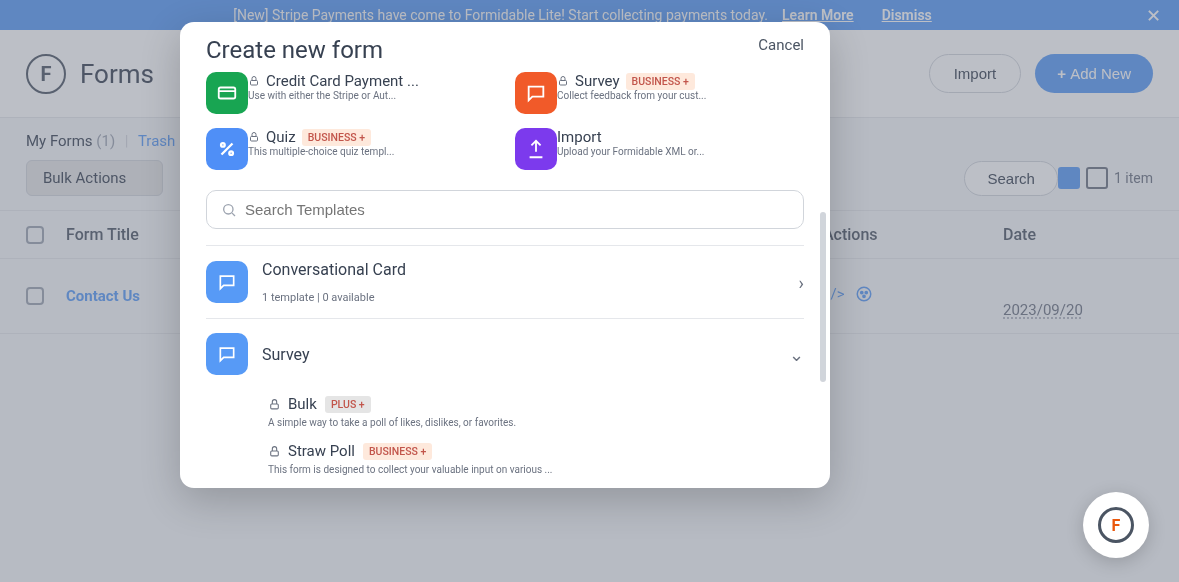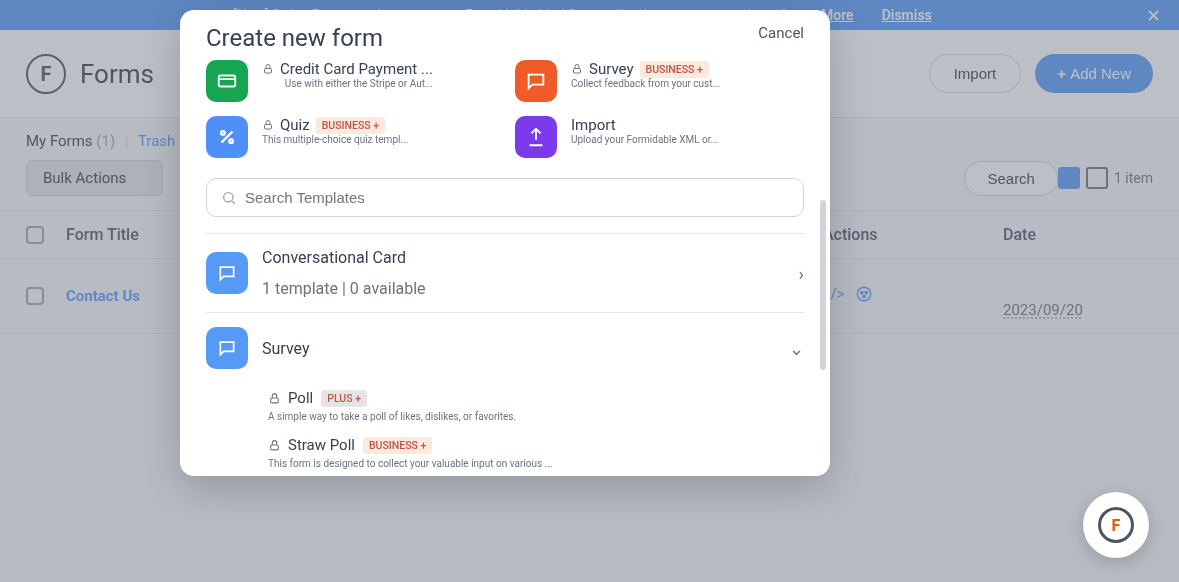--- a/index.html
+++ b/index.html
@@ -81,36 +81,36 @@
   font-size: 15px;
 }
 .table-row .rtitle { font-weight: 700; color: #579af6; flex: 1; }
 .table-row .ractions { width: 180px; display: flex; gap: 10px; color: #579af6; }
 .table-row .rdate { width: 150px; color: #6b7280; text-decoration: underline dotted #9ca3af; text-underline-offset: 3px; margin-top: 28px; }
 
 .overlay {
   position: absolute; inset: 0; background: rgba(107,114,128,0.45);
 }
 .modal {
-  position: absolute; top: 10px; left: 180px; width: 650px; height: 466px;
+  position: absolute; top: 22px; left: 180px; width: 650px; height: 466px;
   background: #fff; border-radius: 14px; padding: 0; overflow: hidden;
   box-shadow: 0 12px 40px rgba(0,0,0,0.2);
 }
 .modal-scroll {
   position: absolute; right: 4px; top: 190px; width: 6px; height: 170px; background: #d1d5db; border-radius: 3px;
 }
 .modal-head {
   display: flex; align-items: flex-start; justify-content: space-between; padding: 14px 26px 4px;
 }
 .modal-title { font-size: 24px; color: #374151; }
 .modal-cancel { font-size: 15px; color: #4b5563; cursor: pointer; }
 .quick-grid {
   display: grid; grid-template-columns: 1fr 1fr; gap: 14px 20px; padding: 4px 26px 14px;
 }
-.quick-item { display: flex; gap: 14px; text-align: right; }
+.quick-item { display: flex; gap: 0; }
 .qi-icon {
   width: 42px; height: 42px; border-radius: 10px; flex-shrink: 0;
   display: flex; align-items: center; justify-content: center; color: #fff; font-size: 20px;
 }
 .qi-text { min-width: 0; }
 .qi-title { font-size: 15px; color: #374151; white-space: nowrap; overflow: hidden; text-overflow: ellipsis; display: flex; align-items: center; gap: 6px; }
 .qi-desc { font-size: 10px; color: #6b7280; white-space: nowrap; overflow: hidden; text-overflow: ellipsis; }
 .lock-mini { width: 12px; height: 12px; display: inline-block; }
 .lock-mini svg { display: block; }
 .badge {
@@ -131,21 +131,21 @@
 .cat-list { padding: 0 26px; }
 .cat-row {
   display: flex; align-items: center; gap: 14px; padding: 14px 0; border-top: 1px solid #e5e7eb;
 }
 .cat-icon {
   width: 42px; height: 42px; border-radius: 10px; background: #579af6;
   display: flex; align-items: center; justify-content: center; color: #fff;
 }
 .cat-text { flex: 1; }
 .cat-title { font-size: 16px; color: #374151; }
-.cat-sub { font-size: 16px; color: #6b7280; margin-top: 12px; }
+.cat-sub { font-size: 11px; color: #6b7280; margin-top: 12px; }
 .cat-arrow { color: #6b7280; font-size: 18px; }
 
 .sub-templates { padding: 6px 0 0 62px; }
 .sub-item { margin-bottom: 14px; }
 .sub-title { display: flex; align-items: center; gap: 8px; color: #374151; font-size: 15px; }
 .sub-desc { font-size: 10px; color: #6b7280; margin-top: 4px; }
 
 .fab {
   position: absolute; right: 30px; bottom: 24px; width: 66px; height: 66px; border-radius: 50%;
   background: #fff; box-shadow: 0 4px 18px rgba(0,0,0,0.18);
@@ -347,21 +347,21 @@
 
     <div class="sub-templates">
       <div class="sub-item">
         <div class="sub-title">
           <span class="lock-mini">
               <svg viewBox="0 0 24 24" width="13" height="13" fill="none" stroke="#6b7280" stroke-width="2">
                 <rect x="5" y="11" width="14" height="9" rx="2"></rect>
                 <path d="M8 11V7a4 4 0 018 0v4"></path>
               </svg>
             </span>
-          <span>Poll</span>
+          <span>Bulk</span>
           <span class="badge plus">PLUS +</span>
         </div>
         <div class="sub-desc">A simple way to take a poll of likes, dislikes, or favorites.</div>
       </div>
       <div class="sub-item">
         <div class="sub-title">
           <span class="lock-mini">
               <svg viewBox="0 0 24 24" width="13" height="13" fill="none" stroke="#6b7280" stroke-width="2">
                 <rect x="5" y="11" width="14" height="9" rx="2"></rect>
                 <path d="M8 11V7a4 4 0 018 0v4"></path>

